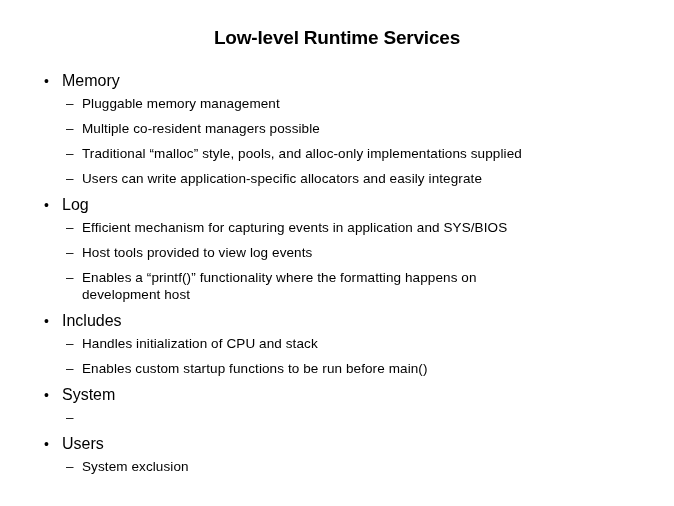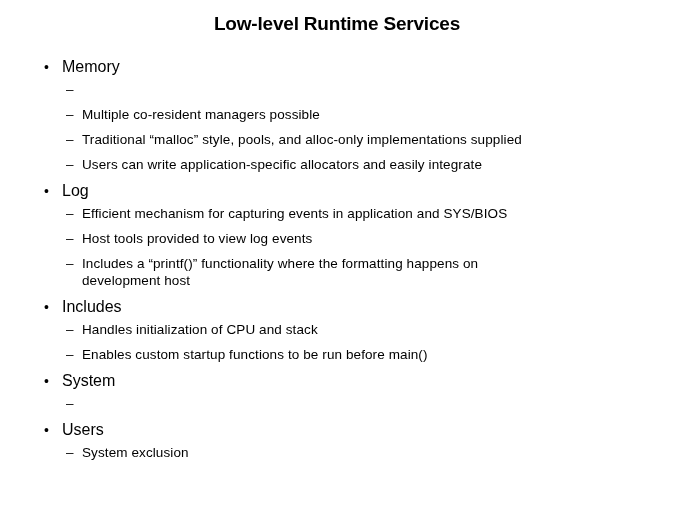--- a/index.html
+++ b/index.html
@@ -10,21 +10,21 @@
     color: #000000;
     font-family: "Liberation Sans", "DejaVu Sans", sans-serif;
     overflow: hidden;
   }
   .slide { width: 674px; height: 506px; position: relative; }
   .slide-title {
     text-align: center;
     font-weight: bold;
     font-size: 19px;
     line-height: 22px;
-    padding-top: 13px;
+    padding-top: 27px;
     letter-spacing: -0.2px;
   }
   .slide-body {
     padding: 16px 26px 0 44px;
   }
   .section-heading-row {
     display: flex;
     align-items: flex-start;
     font-size: 16px;
     line-height: 20px;
@@ -58,20 +58,21 @@
 <div class="slide">
   <div class="slide-title">Low-level Runtime Services</div>
   <div class="slide-body">
       <div>
         <div class="section-heading-row">
           <span class="bullet-l1">•</span>
           <span>Memory</span>
         </div>
         <div class="sub-row">
           <span class="bullet-l2">–</span>
+          <span class="sub-text">Pluggable memory management</span>
         </div>
         <div class="sub-row">
           <span class="bullet-l2">–</span>
           <span class="sub-text">Multiple co-resident managers possible</span>
         </div>
         <div class="sub-row">
           <span class="bullet-l2">–</span>
           <span class="sub-text">Traditional “malloc” style, pools, and alloc-only implementations supplied</span>
         </div>
         <div class="sub-row">
@@ -87,21 +88,21 @@
         <div class="sub-row">
           <span class="bullet-l2">–</span>
           <span class="sub-text">Efficient mechanism for capturing events in application and SYS/BIOS</span>
         </div>
         <div class="sub-row">
           <span class="bullet-l2">–</span>
           <span class="sub-text">Host tools provided to view log events</span>
         </div>
         <div class="sub-row">
           <span class="bullet-l2">–</span>
-          <span class="sub-text">Includes a “printf()” functionality where the formatting happens on
+          <span class="sub-text">Enables a “printf()” functionality where the formatting happens on
 development host</span>
         </div>
       </div>
       <div>
         <div class="section-heading-row">
           <span class="bullet-l1">•</span>
           <span>Includes</span>
         </div>
         <div class="sub-row">
           <span class="bullet-l2">–</span>

